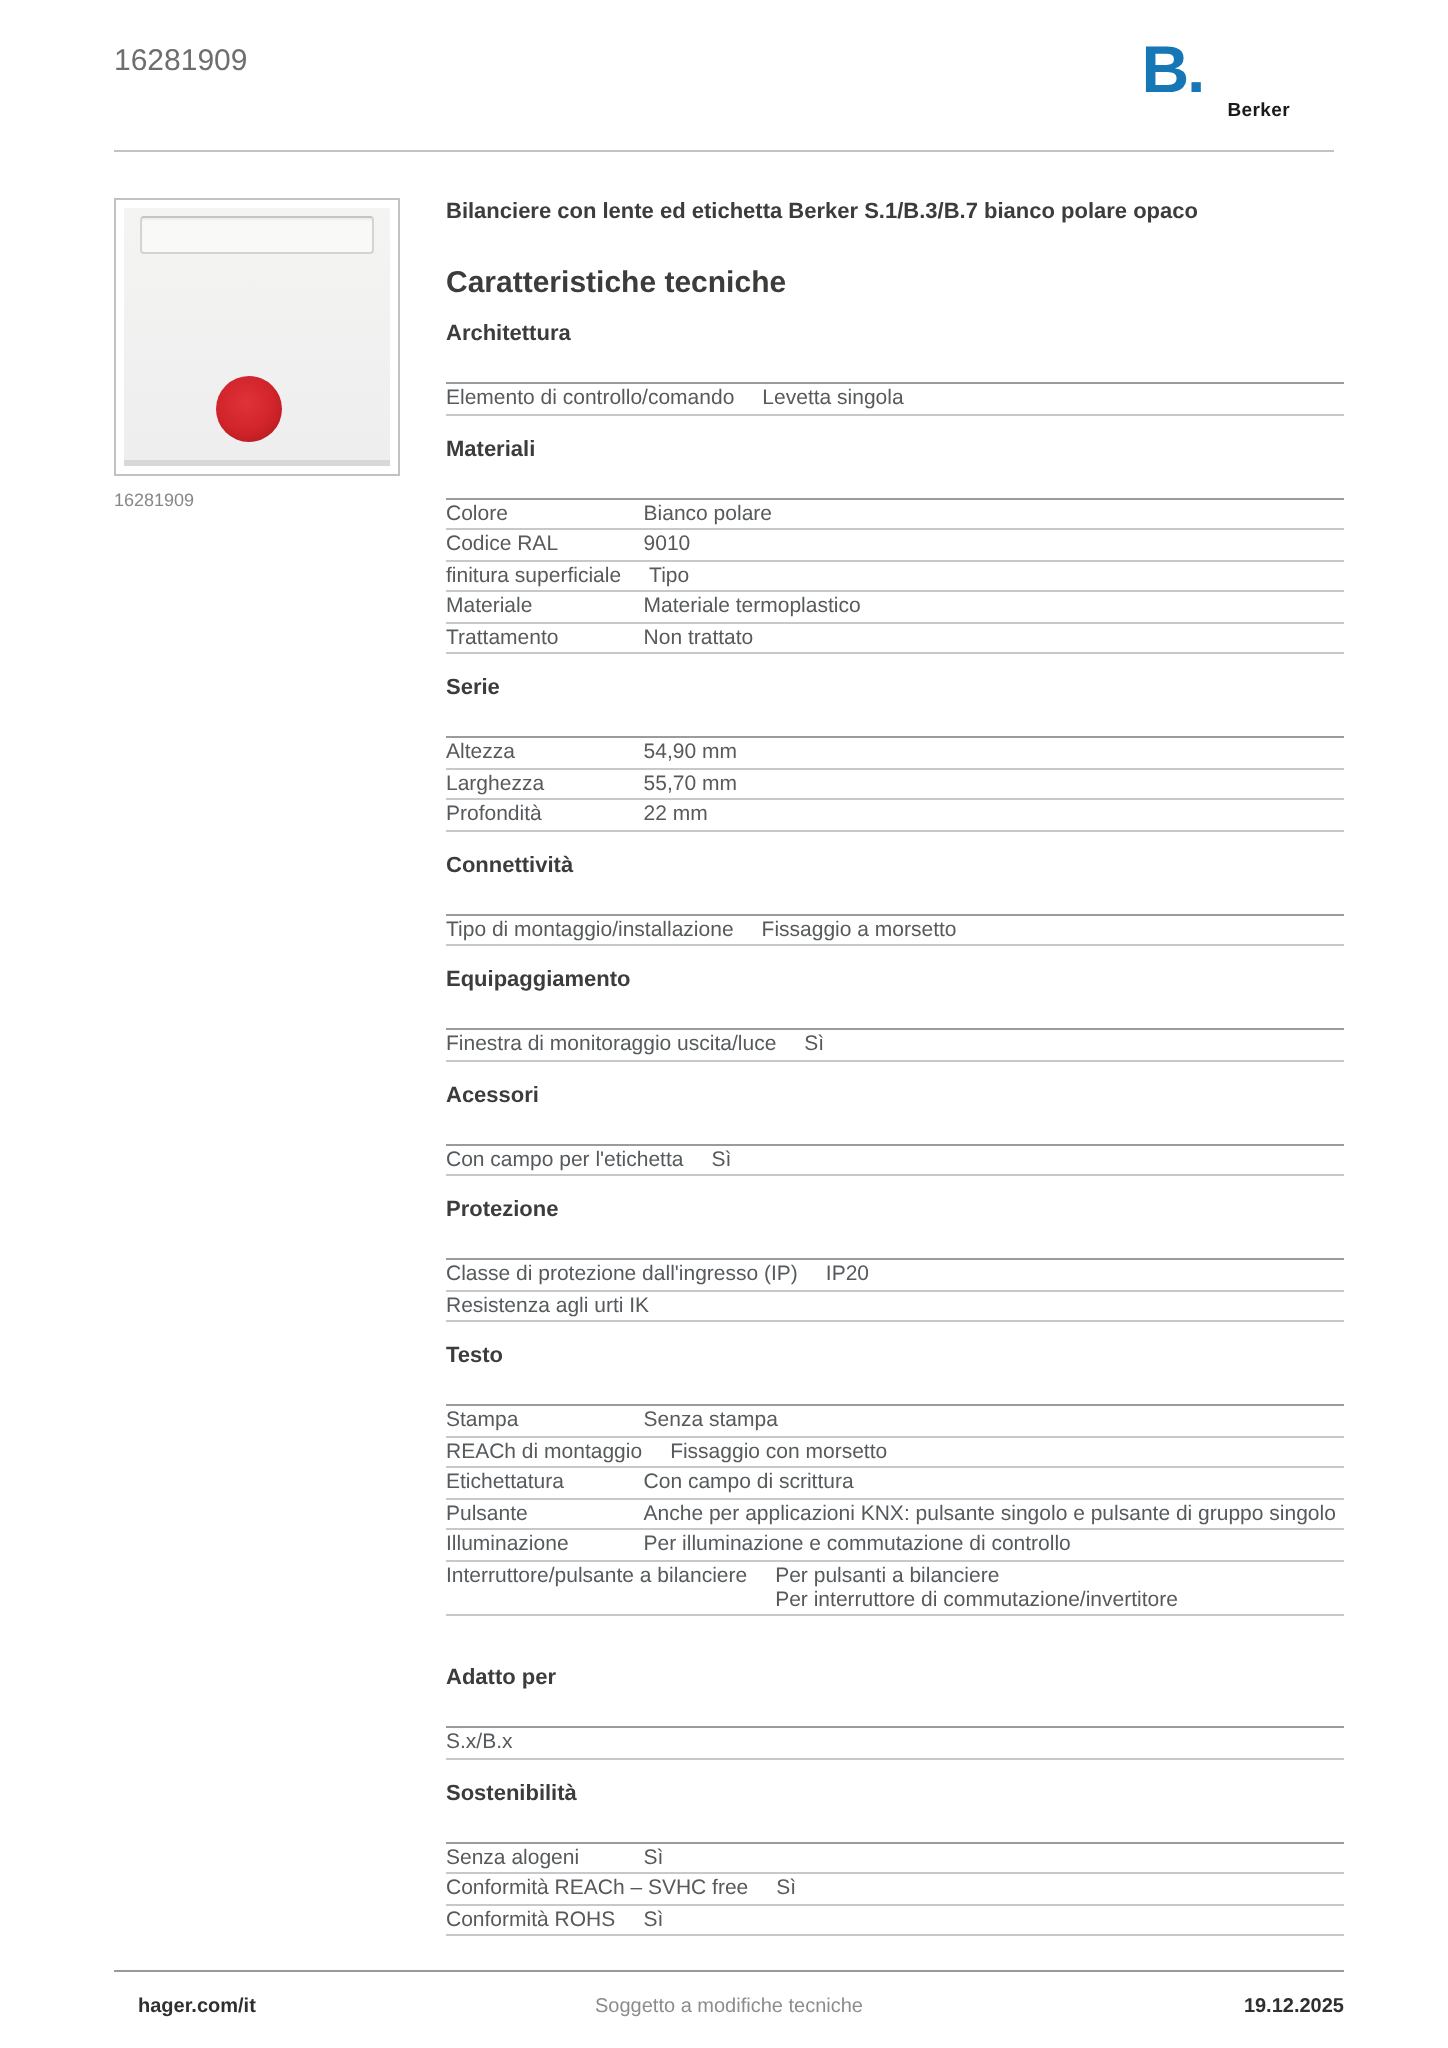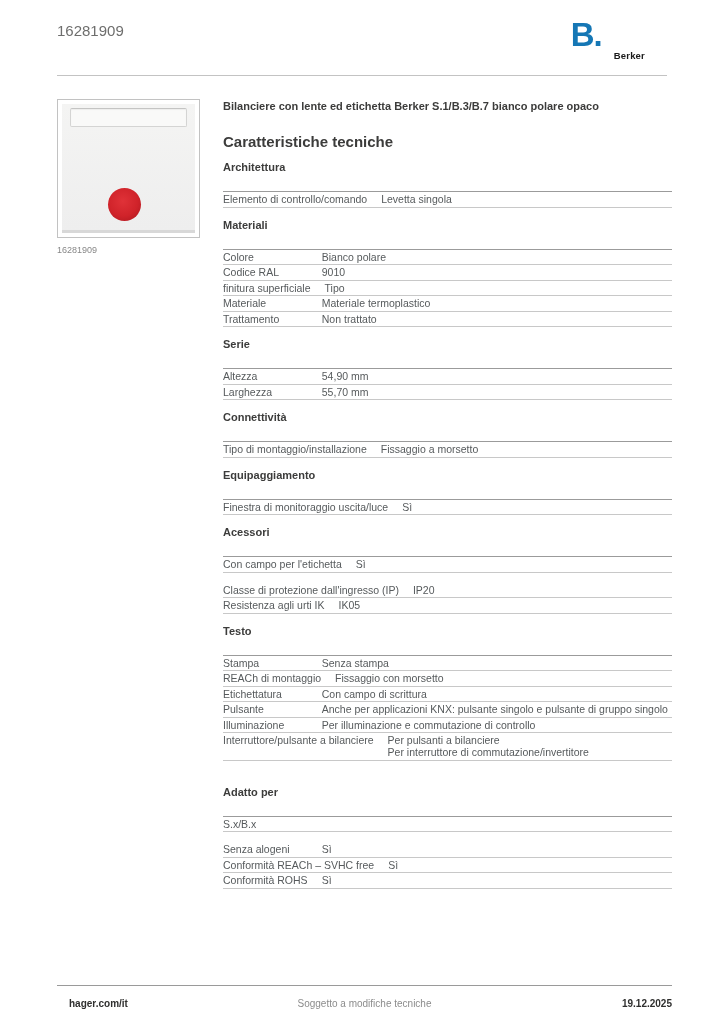--- a/index.html
+++ b/index.html
@@ -165,20 +165,24 @@
           <div class="section">
             <div class="section-title">Serie</div>
             <div class="spec-row">
               <span class="spec-label">Altezza</span>
               <span class="spec-value">54,90 mm</span>
             </div>
             <div class="spec-row">
               <span class="spec-label">Larghezza</span>
               <span class="spec-value">55,70 mm</span>
             </div>
+            <div class="spec-row">
+              <span class="spec-label">Profondità</span>
+              <span class="spec-value">22 mm</span>
+            </div>
           </div>
           <div class="section">
             <div class="section-title">Connettività</div>
             <div class="spec-row">
               <span class="spec-label">Tipo di montaggio/installazione</span>
               <span class="spec-value">Fissaggio a morsetto</span>
             </div>
           </div>
           <div class="section">
             <div class="section-title">Equipaggiamento</div>
@@ -188,27 +192,27 @@
             </div>
           </div>
           <div class="section">
             <div class="section-title">Acessori</div>
             <div class="spec-row">
               <span class="spec-label">Con campo per l'etichetta</span>
               <span class="spec-value">Sì</span>
             </div>
           </div>
           <div class="section">
+            <div class="section-title">Protezione</div>
             <div class="spec-row">
               <span class="spec-label">Classe di protezione dall'ingresso (IP)</span>
               <span class="spec-value">IP20</span>
             </div>
             <div class="spec-row">
               <span class="spec-label">Resistenza agli urti IK</span>
-              <span class="spec-value">IK05</span>
             </div>
           </div>
           <div class="section">
             <div class="section-title">Testo</div>
             <div class="spec-row">
               <span class="spec-label">Stampa</span>
               <span class="spec-value">Senza stampa</span>
             </div>
             <div class="spec-row">
               <span class="spec-label">REACh di montaggio</span>
@@ -233,20 +237,21 @@
             </div>
           </div>
           <div class="section extra-gap">
             <div class="section-title">Adatto per</div>
             <div class="spec-row">
               <span class="spec-label">S.x/B.x</span>
               <span class="spec-value"></span>
             </div>
           </div>
           <div class="section">
+            <div class="section-title">Sostenibilità</div>
             <div class="spec-row">
               <span class="spec-label">Senza alogeni</span>
               <span class="spec-value">Sì</span>
             </div>
             <div class="spec-row">
               <span class="spec-label">Conformità REACh – SVHC free</span>
               <span class="spec-value">Sì</span>
             </div>
             <div class="spec-row">
               <span class="spec-label">Conformità ROHS</span>

